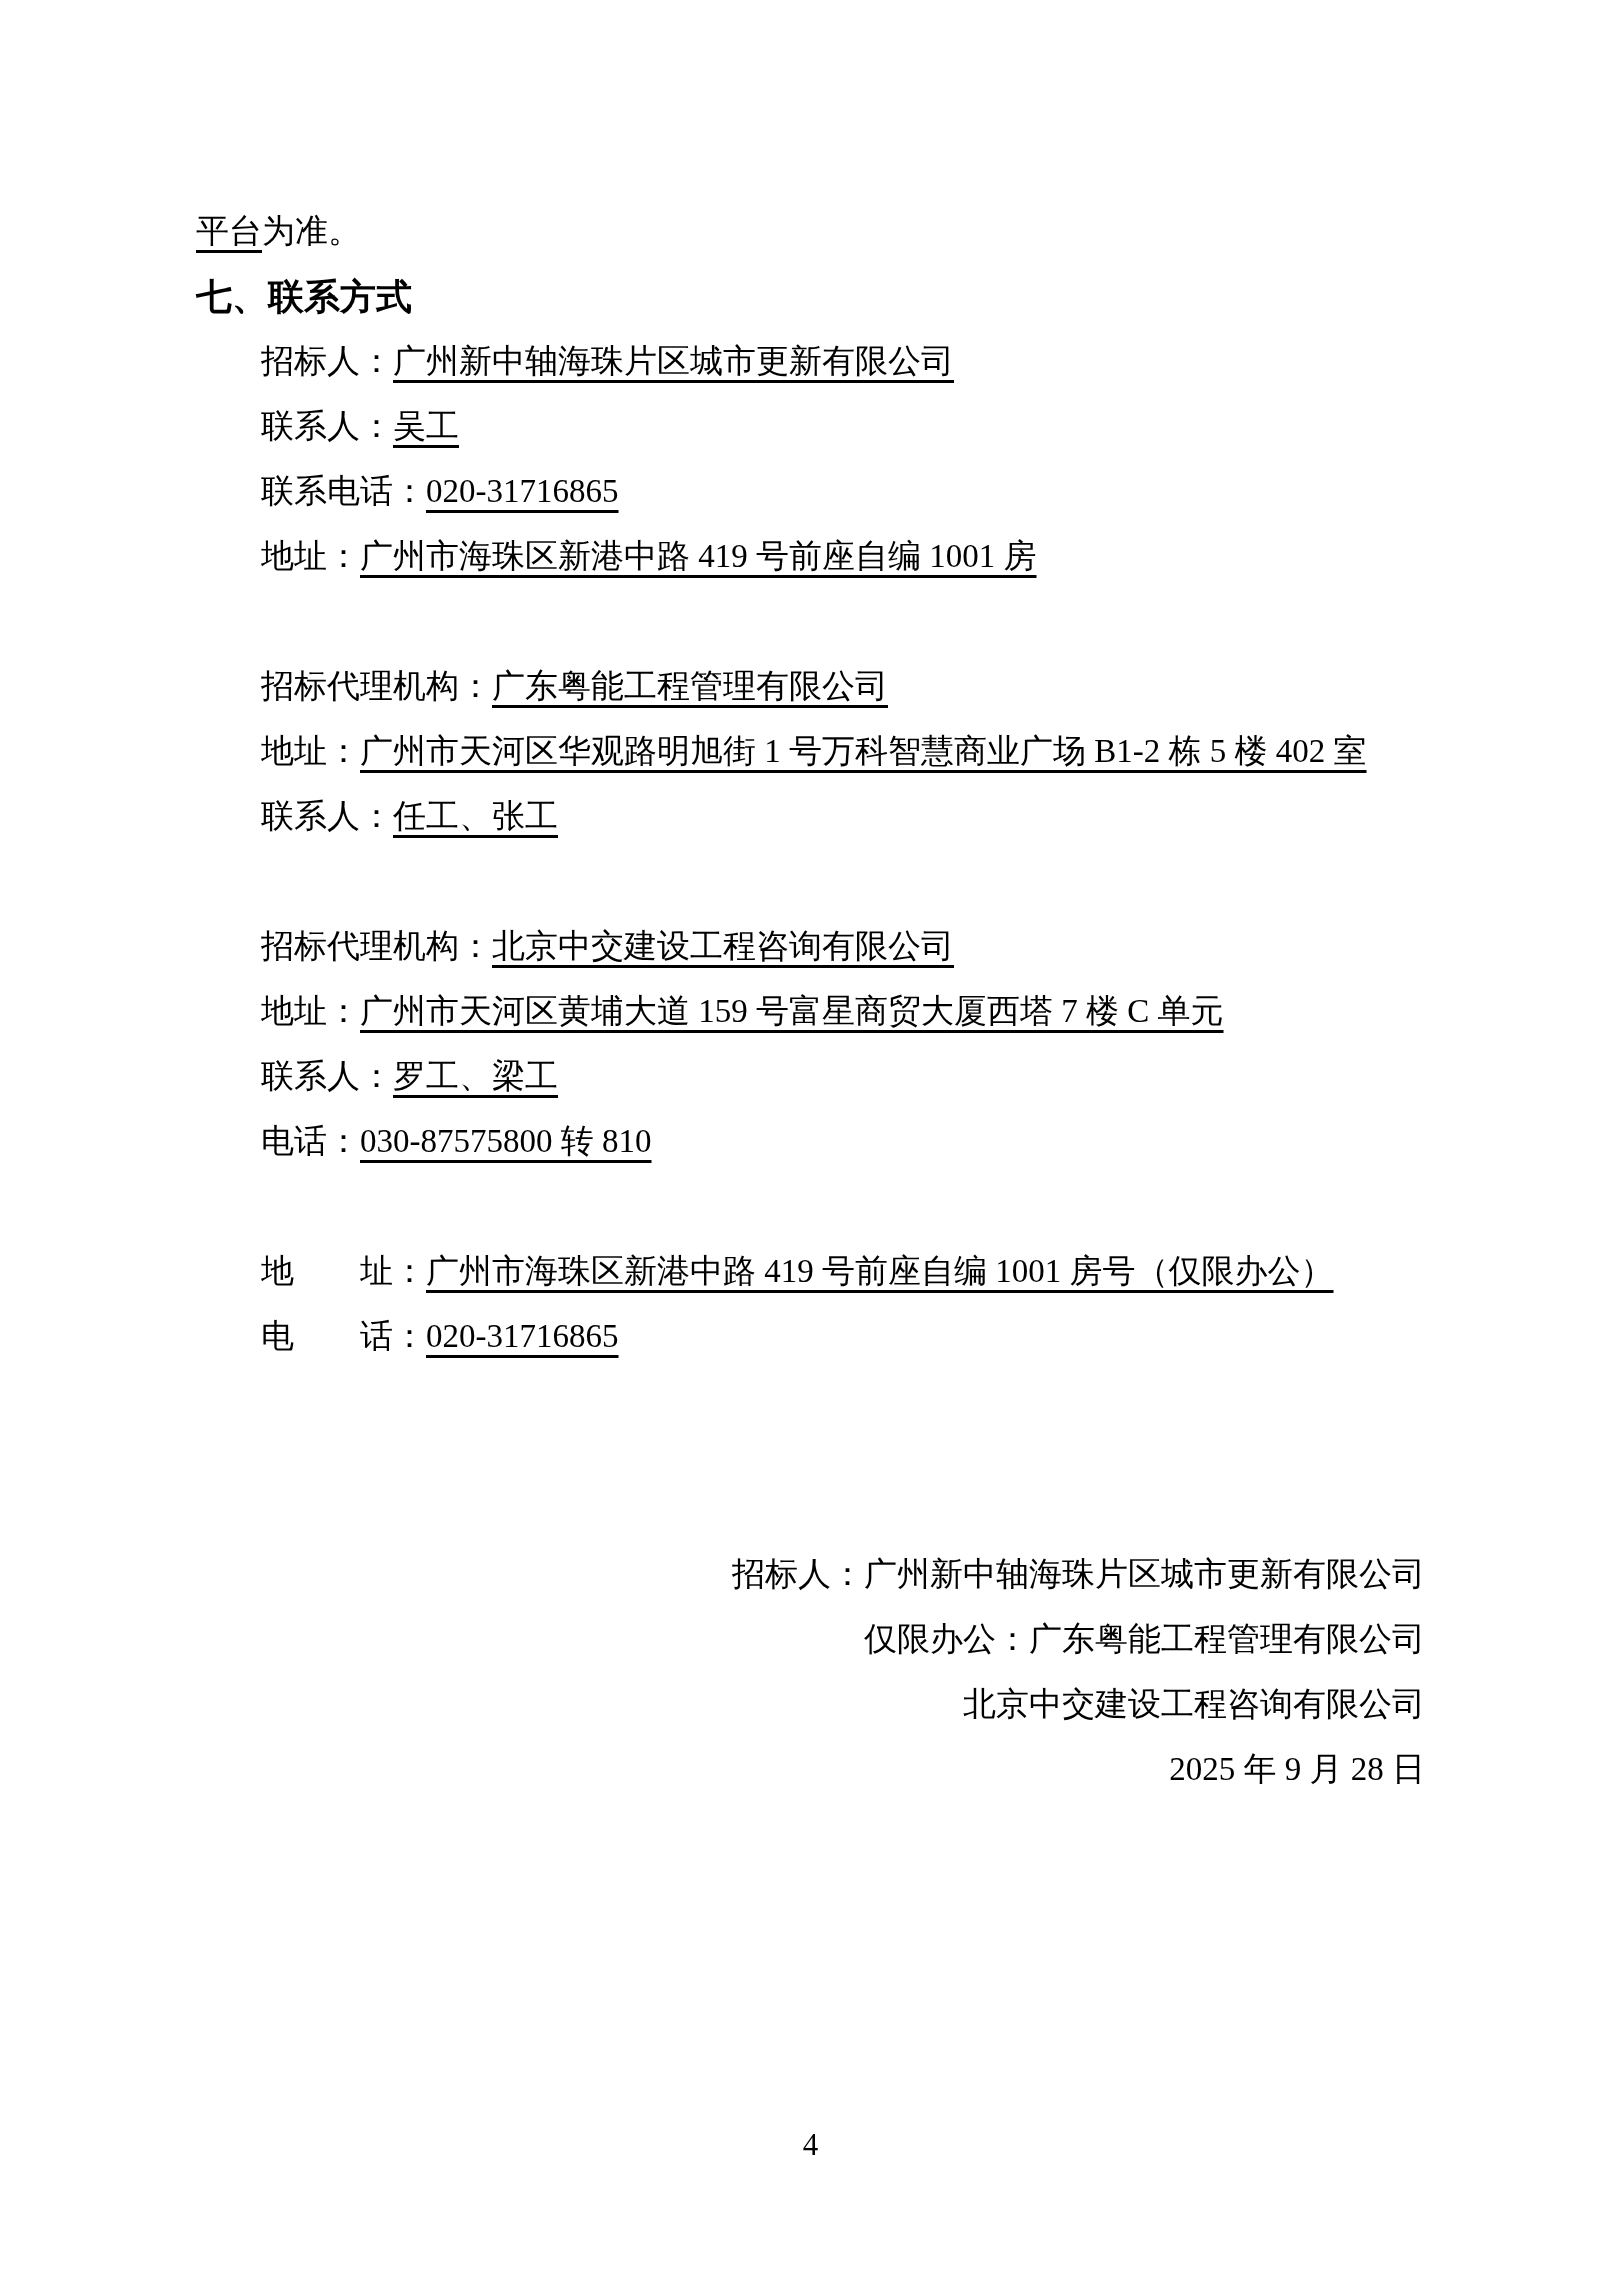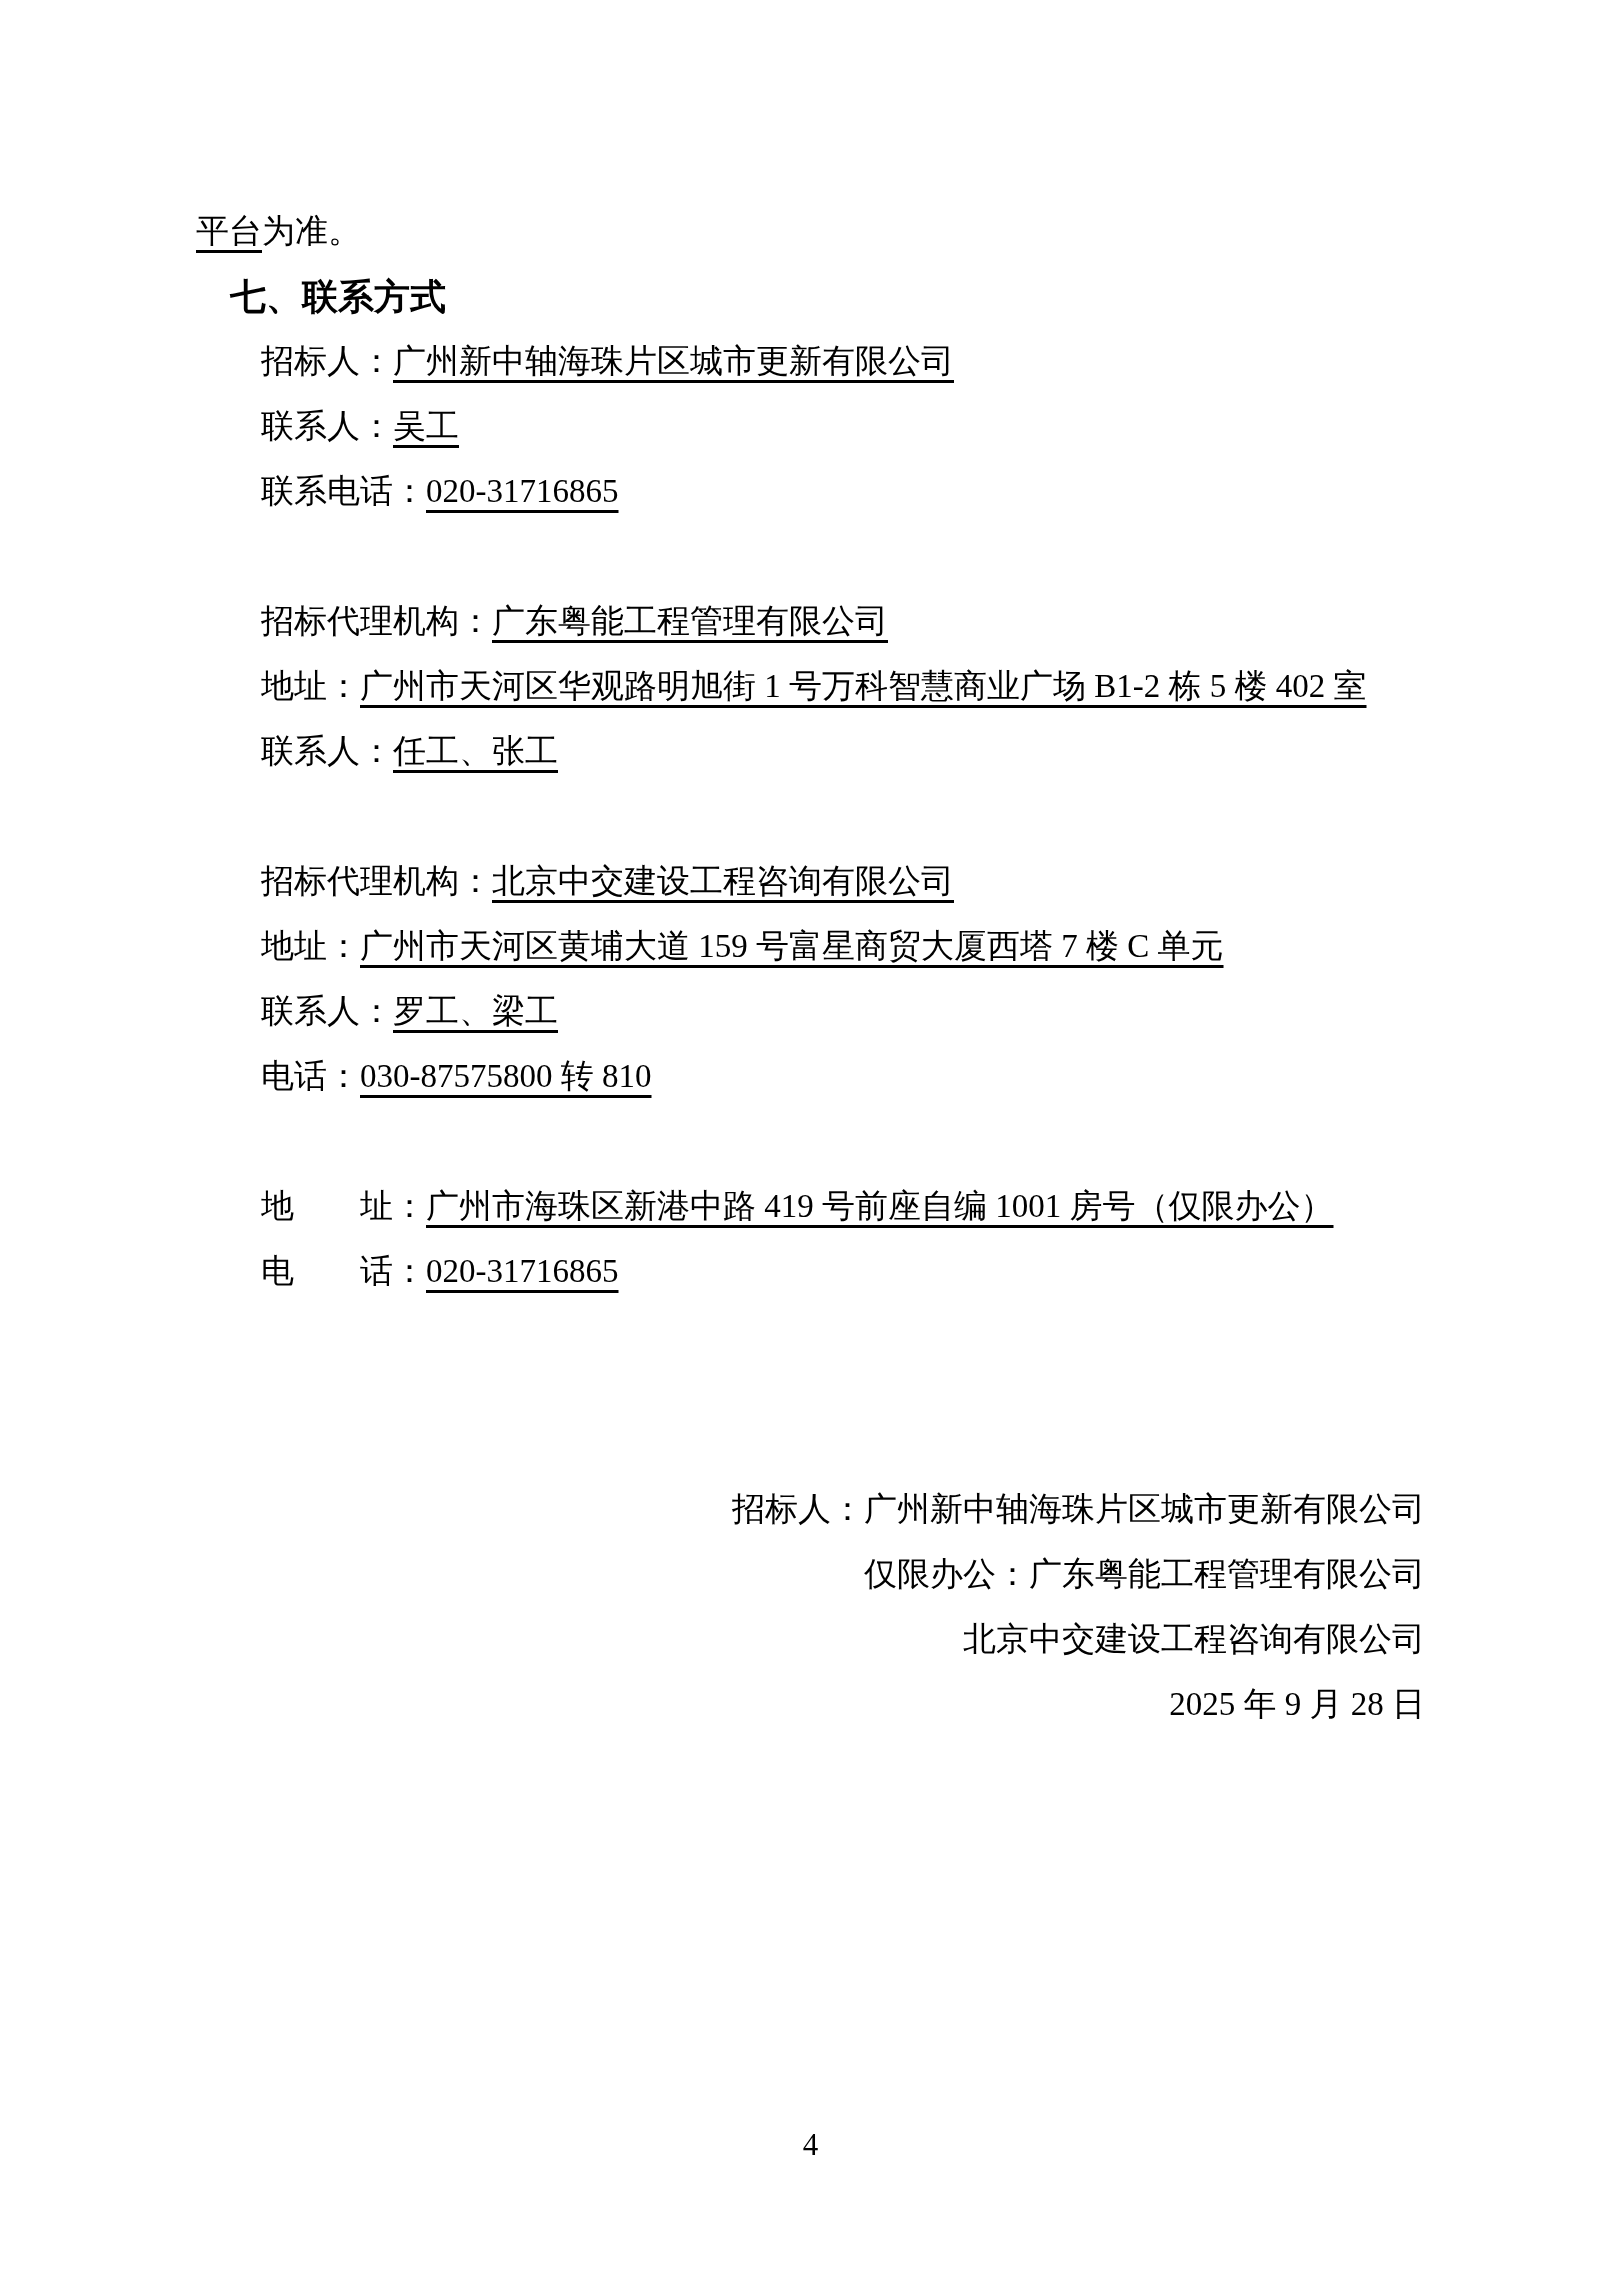--- a/index.html
+++ b/index.html
@@ -29,21 +29,20 @@
   }
   .indent {
     padding-left: 65px;
   }
   .heading {
     font-family: "Liberation Sans", sans-serif;
     font-weight: bold;
     font-size: 36px;
     line-height: 65px;
     height: 65px;
-    margin-left: 34px;
   }
   .u {
     text-decoration: underline;
     text-underline-offset: 7.8px;
     text-decoration-thickness: 2.9px;
   }
   .spacer {
     height: 65px;
   }
   .signature-block {
@@ -76,20 +75,23 @@
 
   <div>
     <div class="line indent">
       <span>招标人：</span><span class="u">广州新中轴海珠片区城市更新有限公司</span>
     </div>
     <div class="line indent">
       <span>联系人：</span><span class="u">吴工</span>
     </div>
     <div class="line indent">
       <span>联系电话：</span><span class="u">020-31716865</span>
+    </div>
+    <div class="line indent">
+      <span>地址：</span><span class="u">广州市海珠区新港中路 419 号前座自编 1001 房</span>
     </div>
   </div>
 
   <div class="spacer"></div>
 
   <div>
     <div class="line indent">
       <span>招标代理机构：</span><span class="u">广东粤能工程管理有限公司</span>
     </div>
     <div class="line indent">

